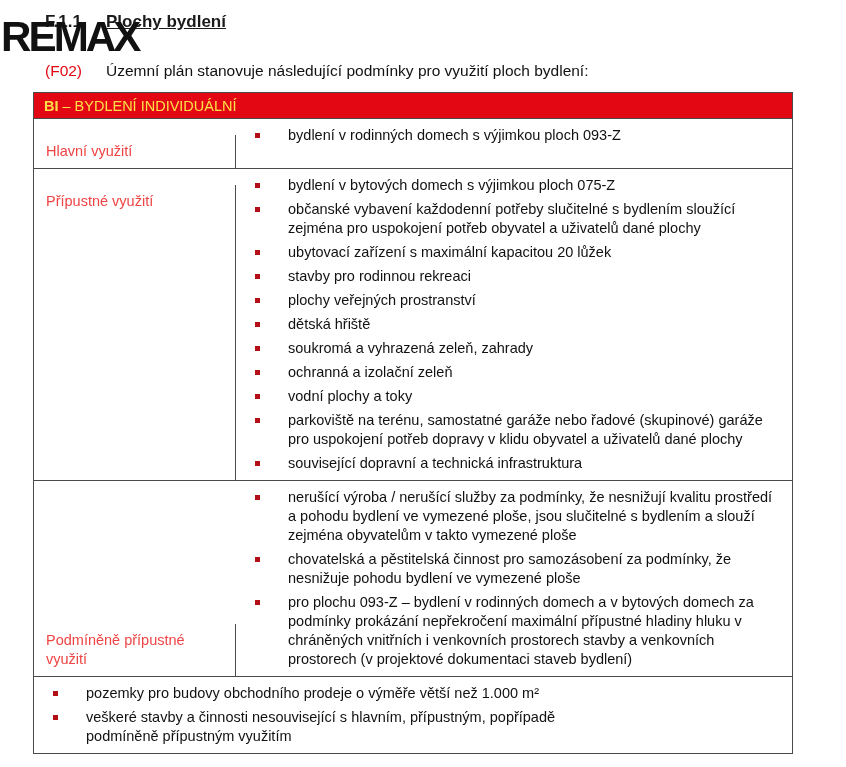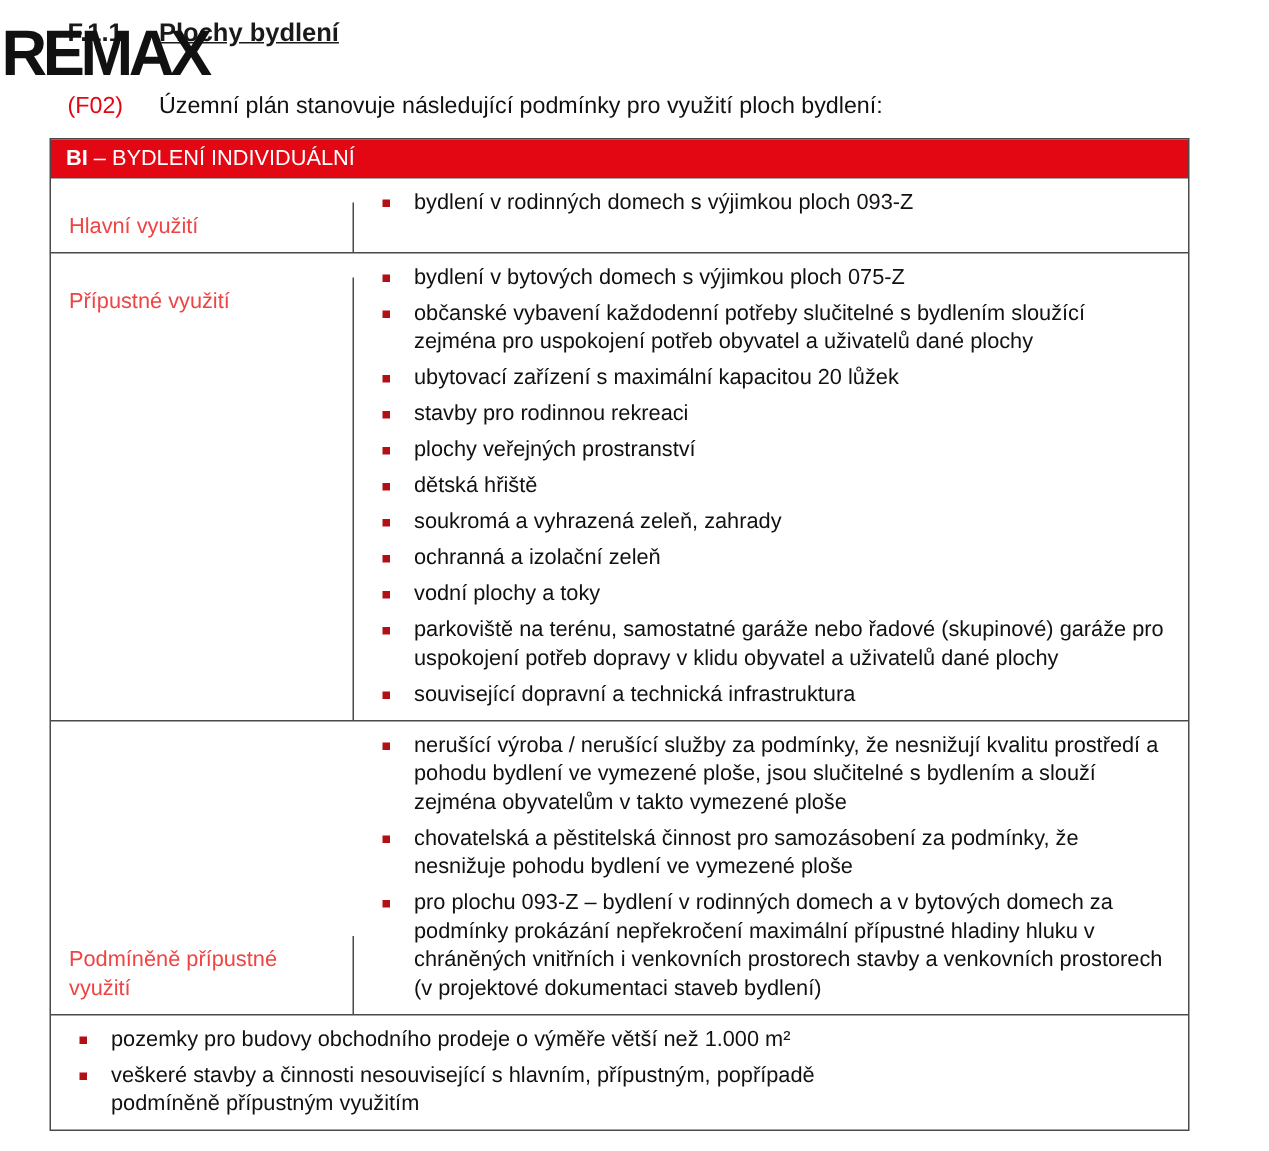--- a/index.html
+++ b/index.html
@@ -17,21 +17,21 @@
   .heading-number{position:absolute;left:45px;top:12px;font-size:17px;font-weight:bold;z-index:1;}
   .heading-title{position:absolute;left:106px;top:12px;font-size:17px;font-weight:bold;z-index:1;text-decoration:underline;}
   .intro-ref{position:absolute;left:45px;top:62px;font-size:15.5px;color:#e30613;}
   .intro-text{position:absolute;left:106px;top:62px;font-size:15.5px;color:#111;}
   
   .zoning-table{
     position:absolute;left:33px;top:92px;width:760px;
     border:1.5px solid #4a4a4a;box-sizing:border-box;background:#fff;
   }
   .table-header{
-    background:#e30613;color:#ffffff;height:25px;display:flex;align-items:center;
+    background:#e30613;color:#fde047;height:25px;display:flex;align-items:center;
     padding-left:10px;font-size:14.5px;
   }
   .table-header .code{font-weight:bold;margin-right:4px;}
   .t-row{display:flex;border-top:1.5px solid #4a4a4a;}
   .t-row:nth-child(1){min-height:33px;}
   .t-row:nth-child(2){min-height:300px;}
   .t-row:nth-child(3){min-height:190px;align-items:flex-end;}
   .t-row:nth-child(4){min-height:70px;}
   .label-cell{
     width:202px;flex-shrink:0;box-sizing:border-box;
@@ -40,21 +40,21 @@
     color:#ef4444;font-weight:normal;font-size:14.5px;line-height:19px;margin-top:16px;
   }
   .content-cell{flex:1;padding:7px 10px 7px 0;box-sizing:border-box;}
   .bullet-item{display:flex;margin-bottom:5px;}
   .bullet-item:last-child{margin-bottom:0;}
   .bullet-square{
     width:5px;height:5px;background:#b30f16;flex-shrink:0;
     margin-left:19px;margin-top:7px;
   }
   .bullet-text{
-    margin-left:16px;font-size:14.5px;line-height:19px;max-width:508px;color:#111;
+    margin-left:28px;font-size:14.5px;line-height:19px;max-width:508px;color:#111;
   }
   .bullet-text .b{font-weight:normal;}
 </style>
 </head>
 <body>
 
 <div class="doc-header">
   <span class="heading-number">F.1.1</span>
   <span class="heading-title">Plochy bydlení</span>
   <div class="watermark">REMAX</div>

